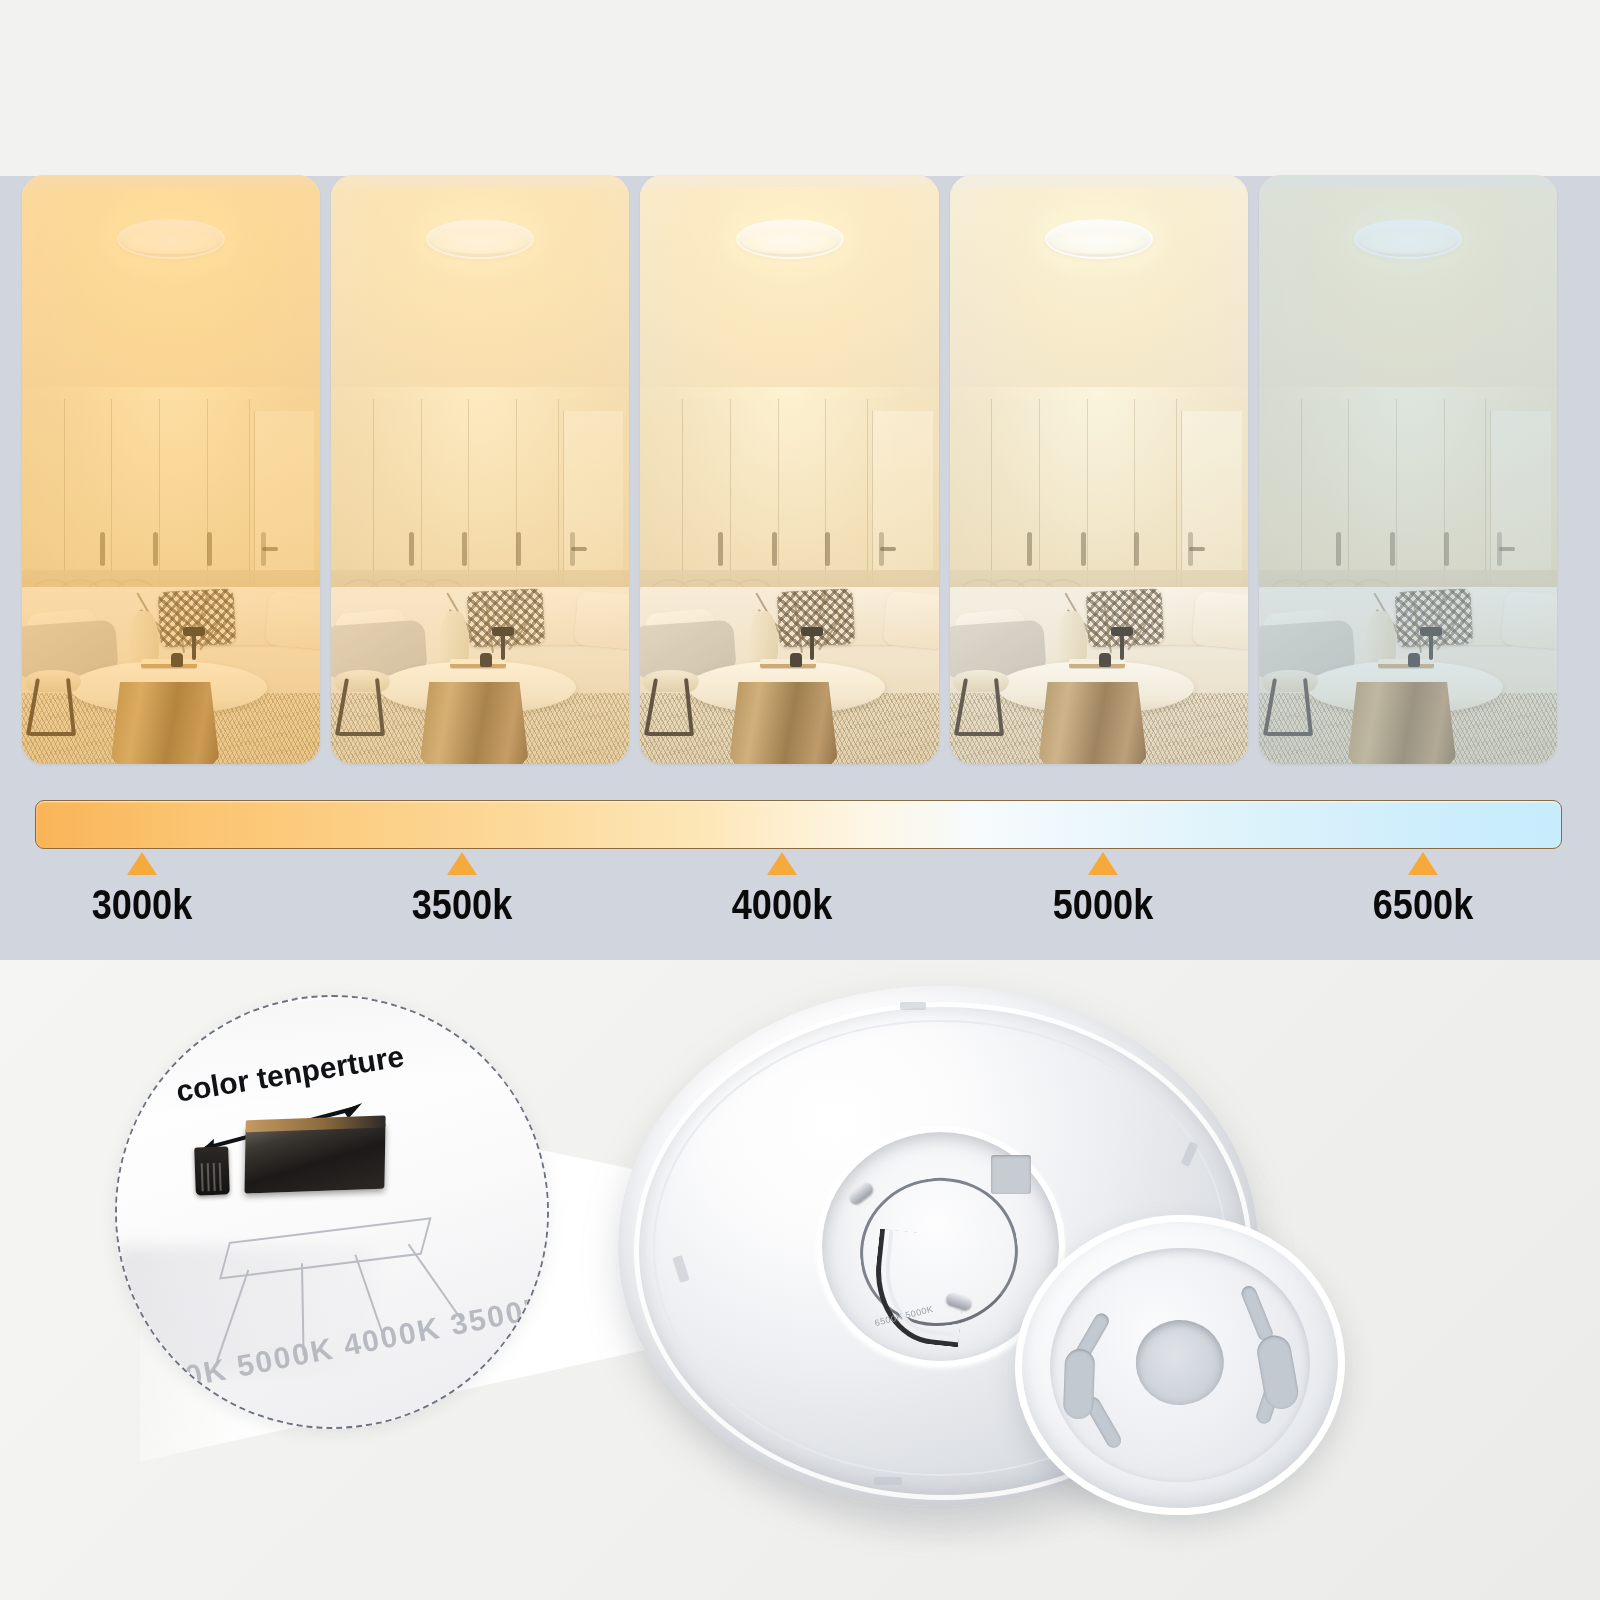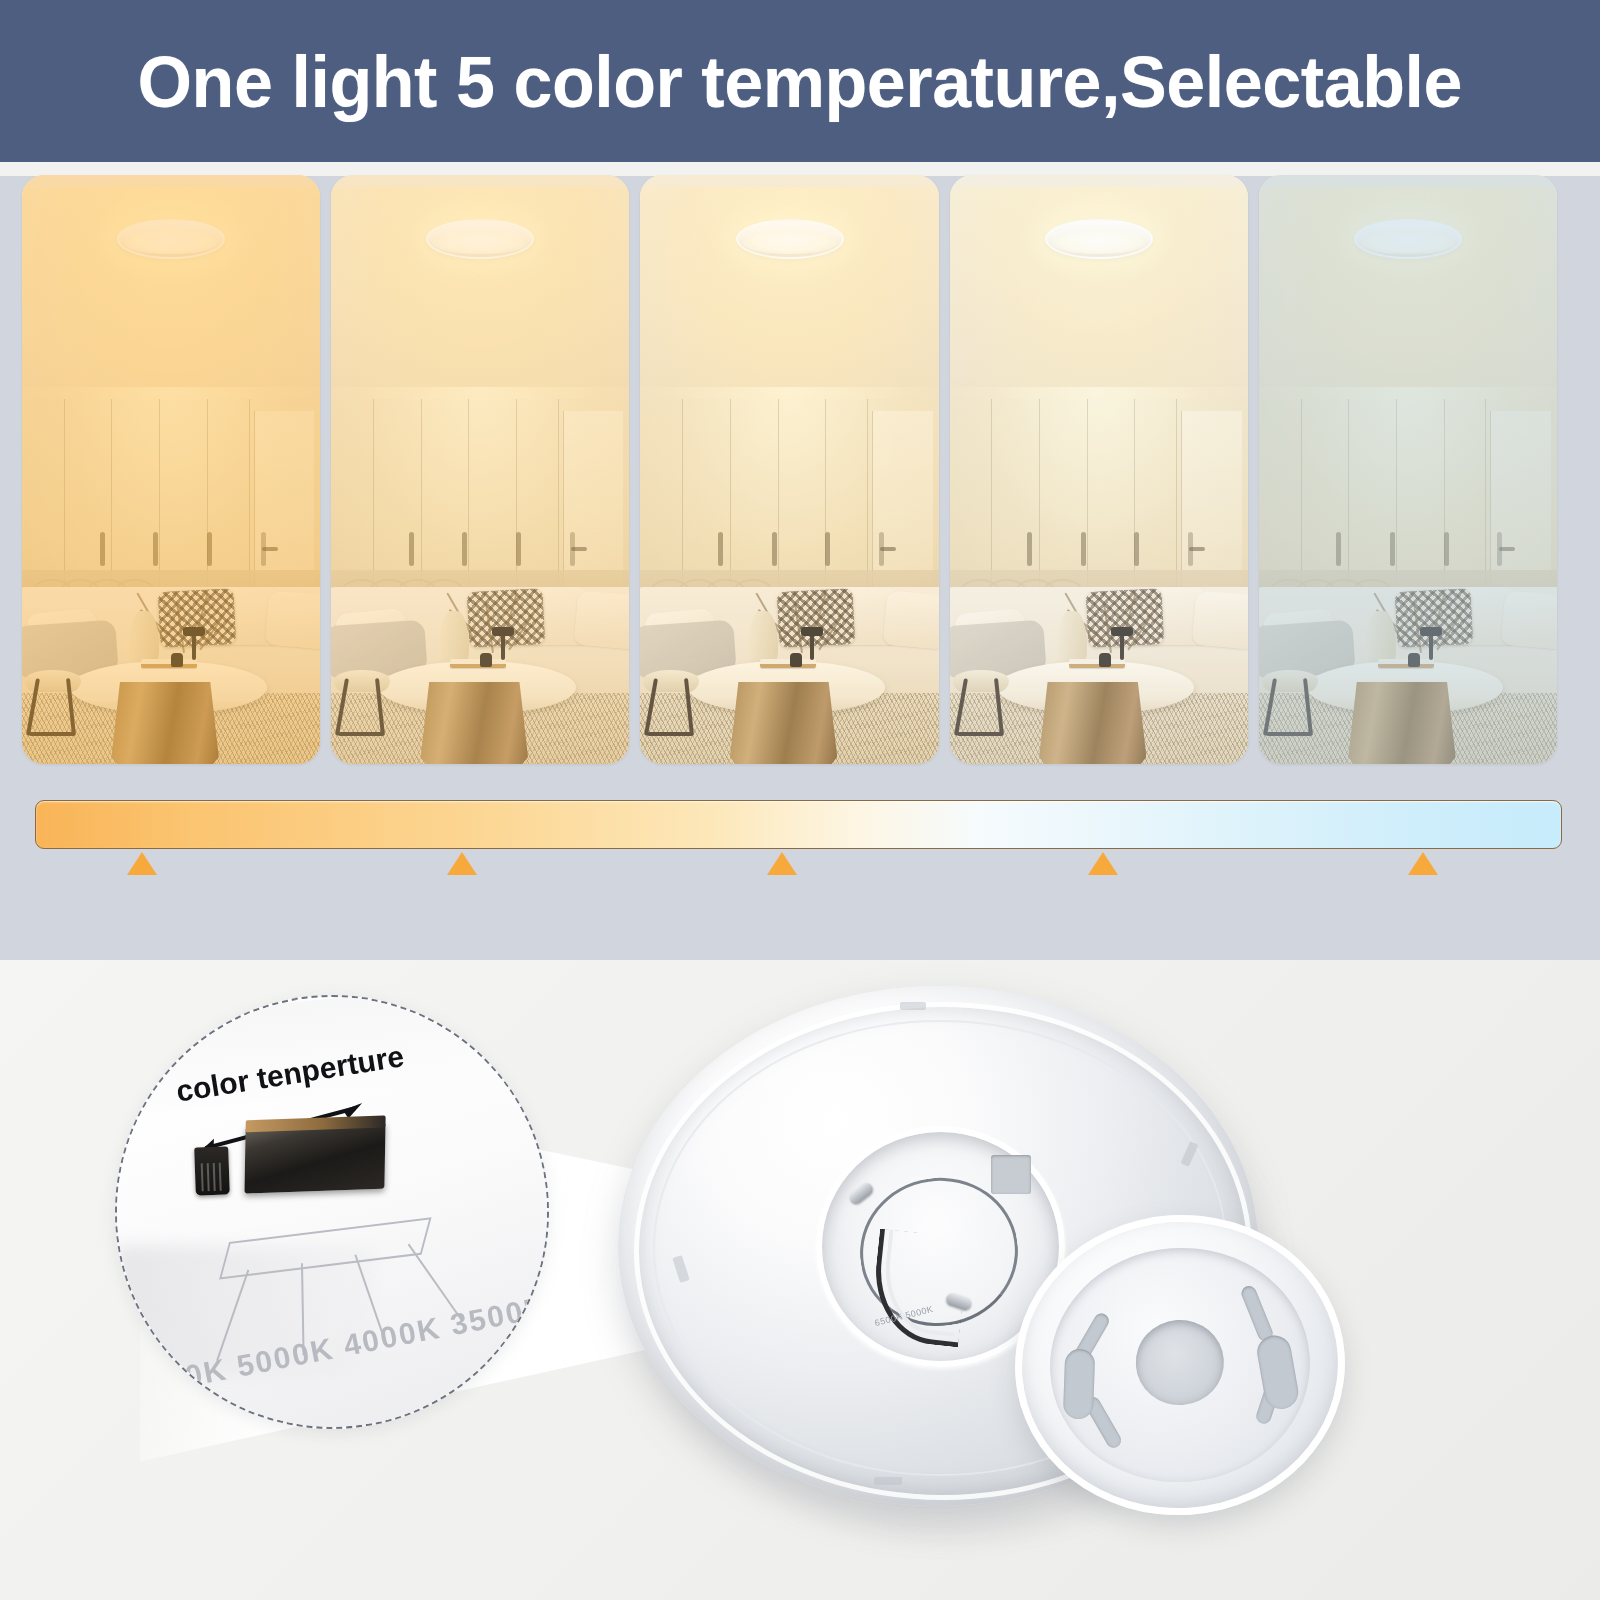--- a/index.html
+++ b/index.html
@@ -431,23 +431,20 @@
     position:absolute;left:0;top:58%;width:60%;height:30%;
     background:linear-gradient(120deg, rgba(205,205,210,.45), rgba(205,205,210,0));
     filter:blur(8px);
   }
 </style>
 </head>
 <body>
 
 <div class="page">
 
-  <div class="header">
-    <div class="header-title">One light 5 color temperature,Selectable</div>
-  </div>
 
   <div class="mid">
     <div class="mid-top-fade"></div>
   </div>
 
   <div class="strip" id="strip">
       <div class="panel">
         <div class="scene">
           <div class="ceiling"></div>
           <div class="ceiling-glow"></div>
@@ -725,20 +722,27 @@
     </div>
 
   <div class="bar"></div>
   <div class="markers" id="markers">
       <div class="marker" style="left: 141.75px;"></div>
       <div class="marker" style="left: 462px;"></div>
       <div class="marker" style="left: 782.25px;"></div>
       <div class="marker" style="left: 1102.5px;"></div>
       <div class="marker" style="left: 1422.75px;"></div>
     </div>
+  <div class="labels" id="labels">
+      <div class="label" style="left: 141.75px;">3000k</div>
+      <div class="label" style="left: 462px;">3500k</div>
+      <div class="label" style="left: 782.25px;">4000k</div>
+      <div class="label" style="left: 1102.5px;">5000k</div>
+      <div class="label" style="left: 1422.75px;">6500k</div>
+    </div>
 
   <div class="bottom">
 
     <div class="cone"></div>
 
     <div class="fixture">
       <div class="fixture-shadow"></div>
       <div class="fixture-body">
         <div class="fixture-rim"></div>
         <div class="fixture-rim2"></div>

